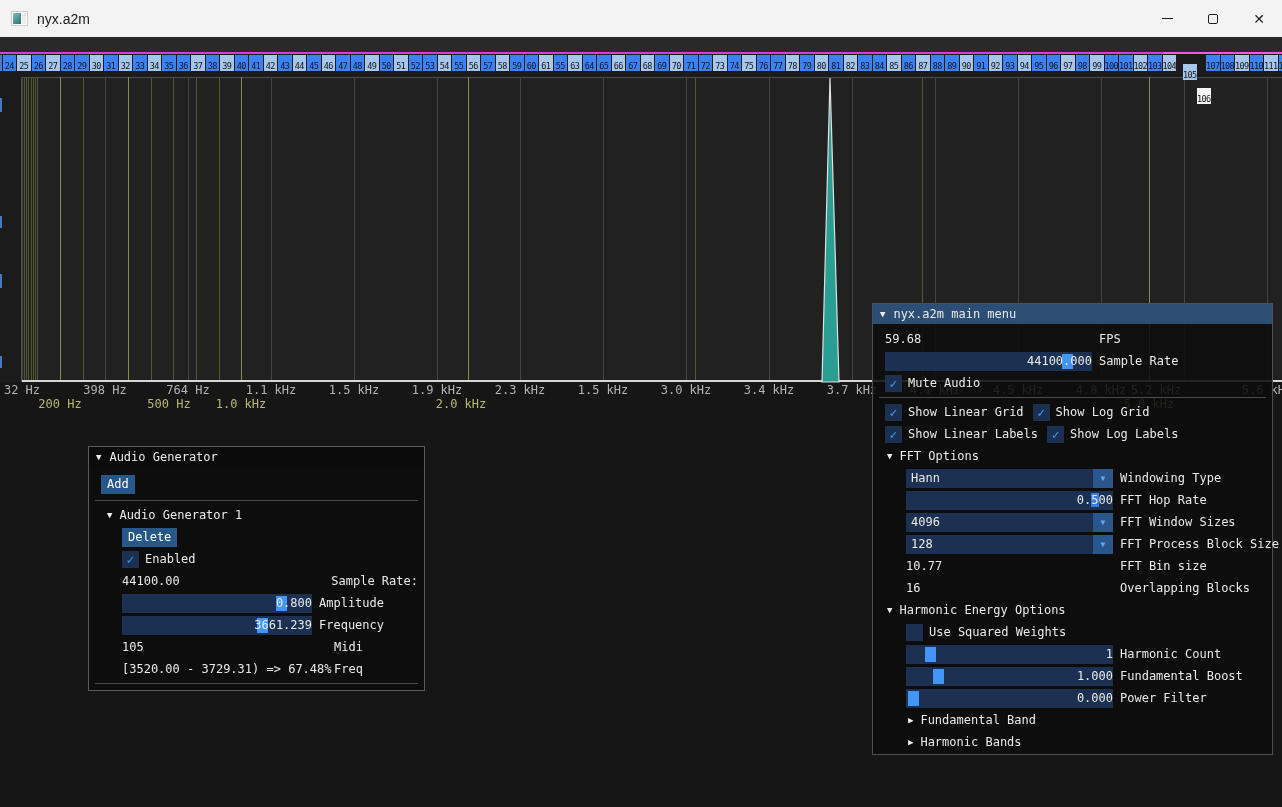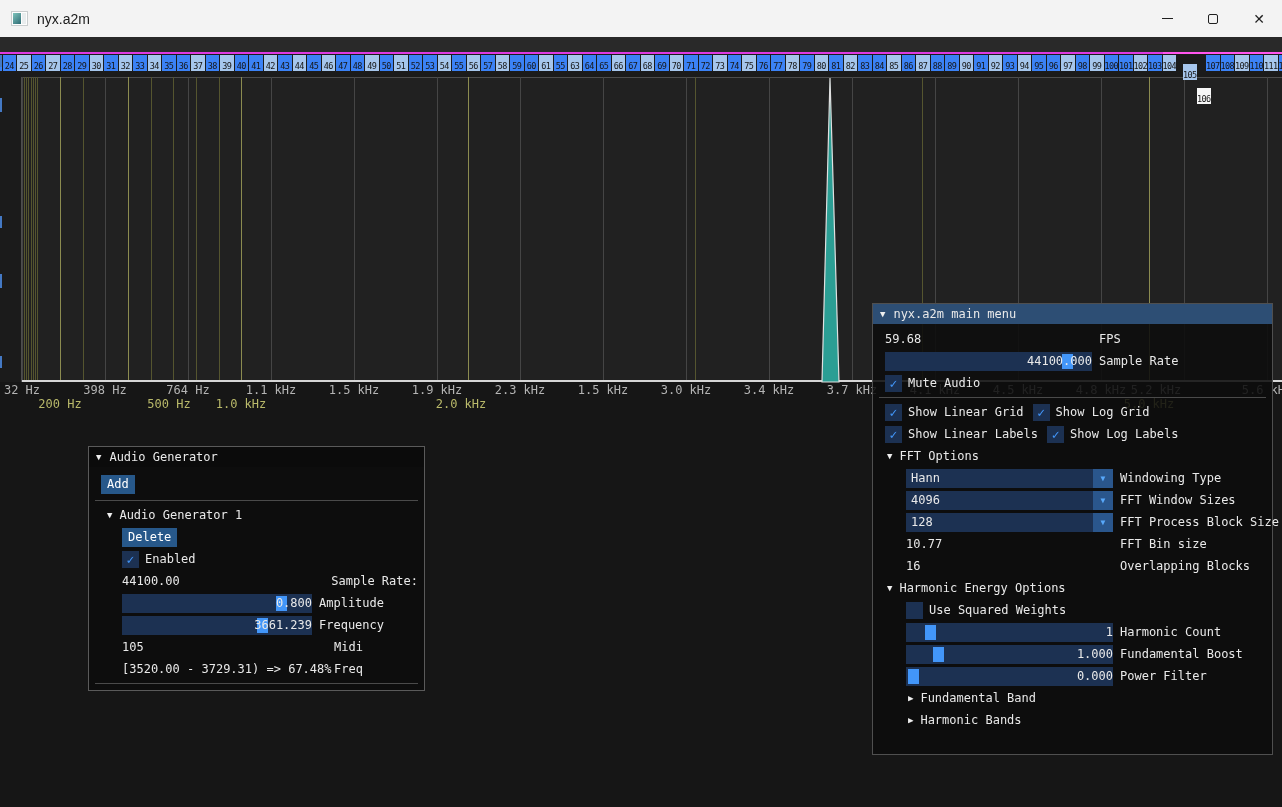--- a/index.html
+++ b/index.html
@@ -380,20 +380,26 @@
     <div class="row ind">
       <div class="field combo">
         <span class="cval">Hann</span>
         <span class="arrowbox">
             <span class="ca">▼</span>
           </span>
       </div>
       <span class="lbl">Windowing Type</span>
     </div>
     <div class="row ind">
+      <div class="field">
+        <span class="sval"><span>0.</span><span class="sel">5</span><span>00</span></span>
+      </div>
+      <span class="lbl">FFT Hop Rate</span>
+    </div>
+    <div class="row ind">
       <div class="field combo">
         <span class="cval">4096</span>
         <span class="arrowbox">
             <span class="ca">▼</span>
           </span>
       </div>
       <span class="lbl">FFT Window Sizes</span>
     </div>
     <div class="row ind">
       <div class="field combo">

